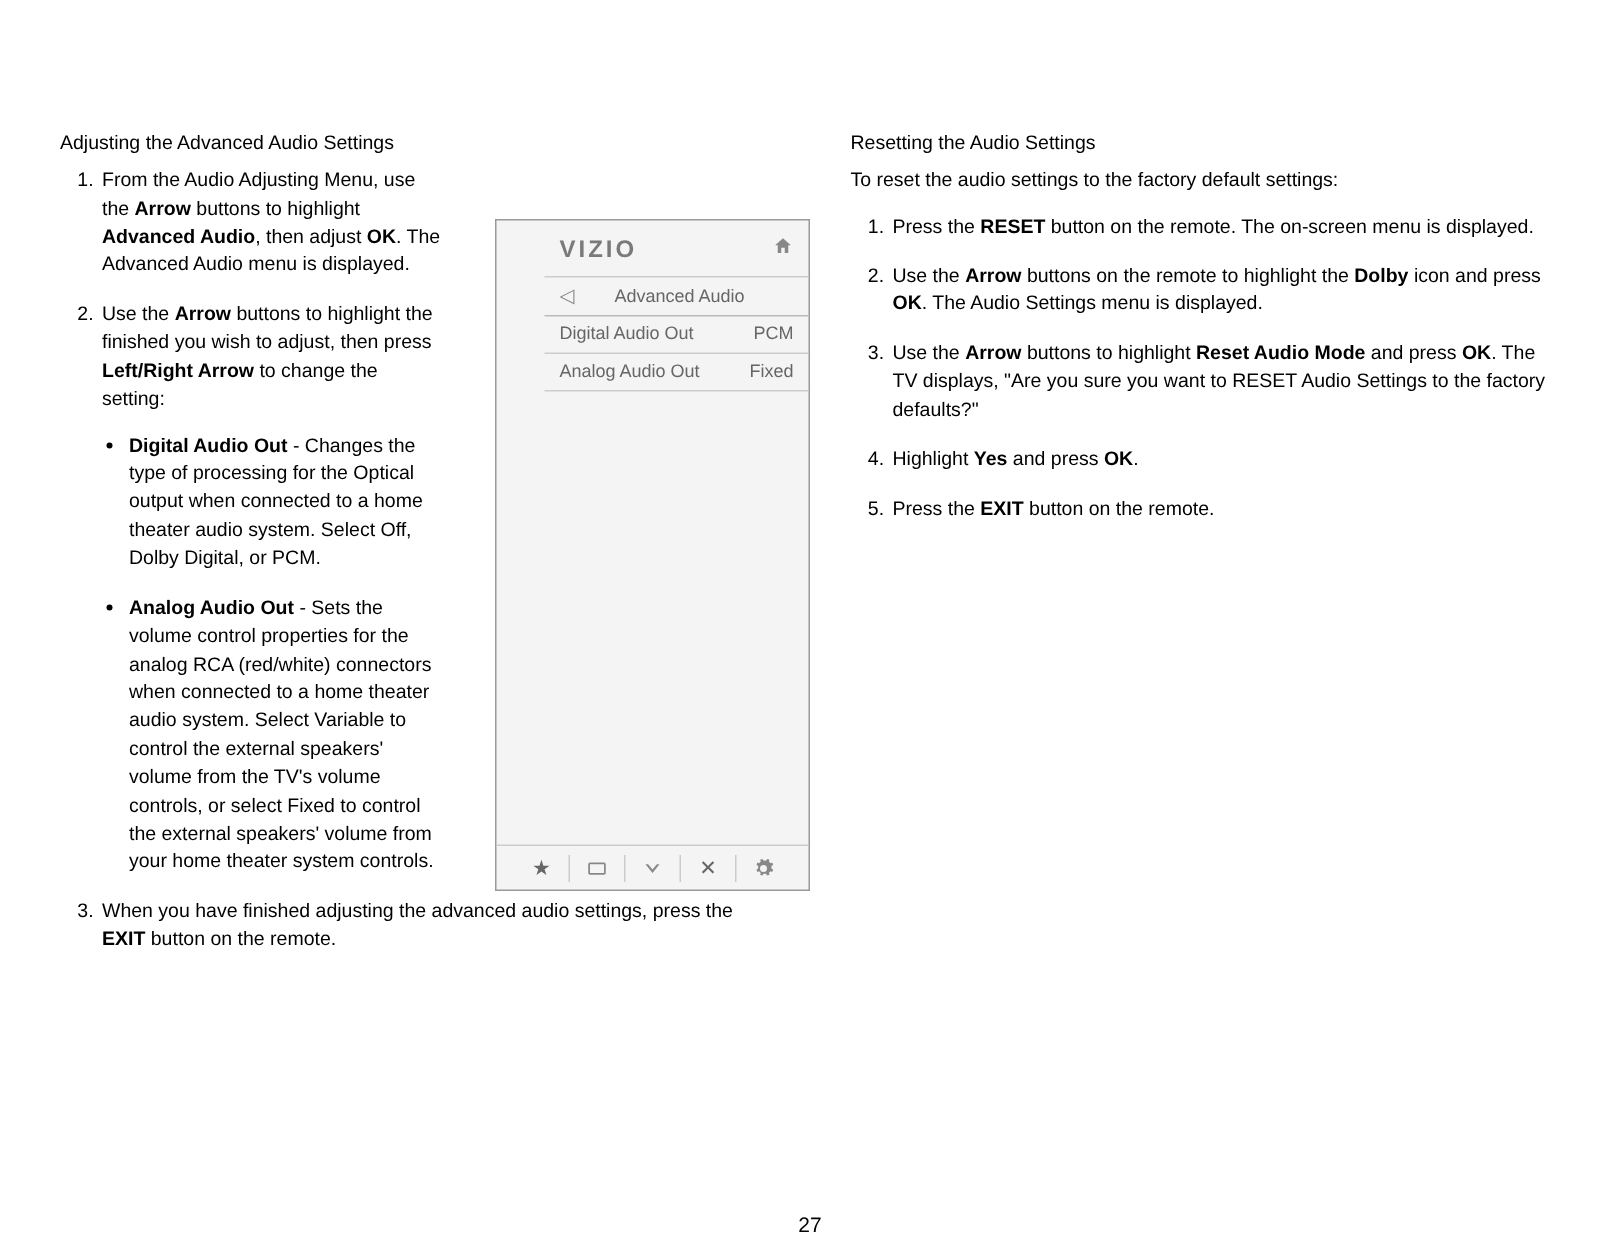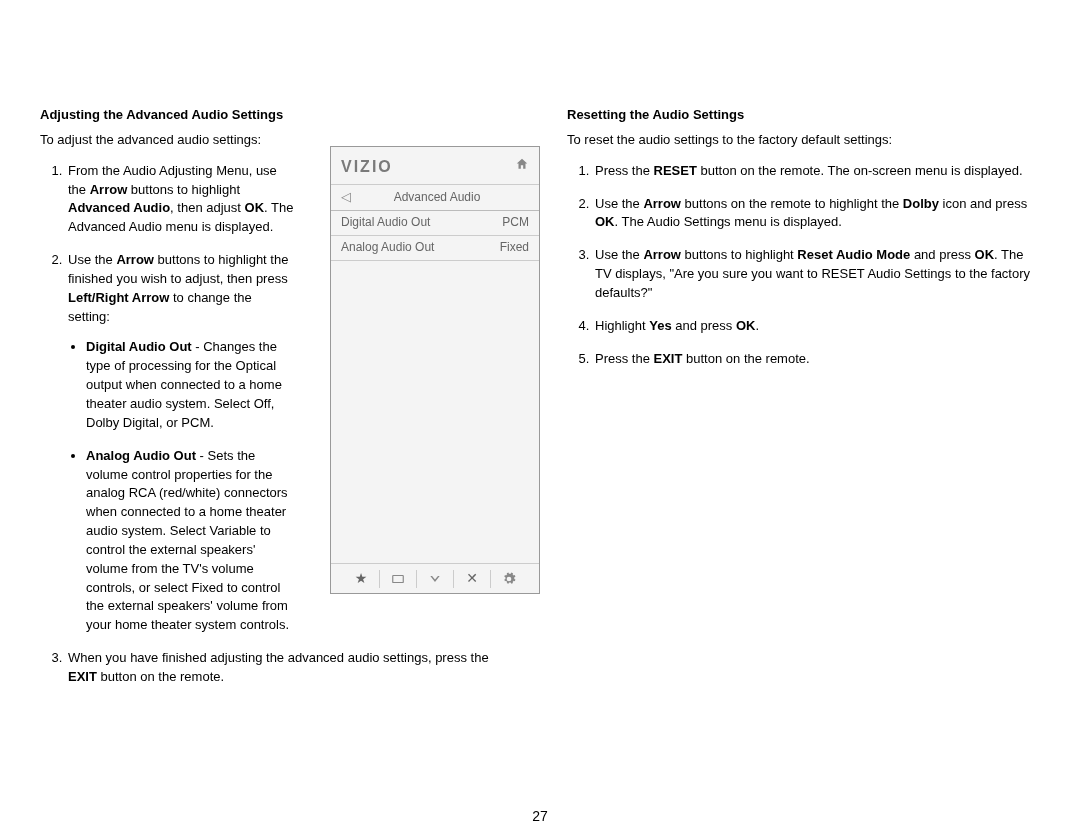--- a/index.html
+++ b/index.html
@@ -16,24 +16,23 @@
     }
     .columns {
       display: flex;
       gap: 54px;
     }
     .col {
       flex: 1;
     }
     .col-left { position: relative; }
     .sect-title {
-      font-weight: bold;
+      font-weight: normal;
       margin-bottom: 6px;
       font-size: 13px;
-      margin-top: 20px;
     }
     .intro { margin-bottom: 12px; }
     ol {
       list-style: decimal;
       padding-left: 26px;
     }
     ol > li {
       margin-bottom: 14px;
       padding-left: 2px;
     }
@@ -60,20 +59,21 @@
       position: absolute;
       top: 60px;
       left: 290px;
       width: 210px;
       height: 448px;
       border: 1px solid #999;
       background: #f4f4f4;
       font-family: Arial, Helvetica, sans-serif;
       font-size: 12px;
       color: #555;
+      padding-left: 32px;
     }
     .vizio-header {
       display: flex;
       align-items: center;
       justify-content: space-between;
       padding: 8px 10px 6px 10px;
       border-bottom: 1px solid #ccc;
     }
     .vizio-logo {
       font-family: Arial, Helvetica, sans-serif;
@@ -140,21 +140,20 @@
     .bbtn svg { width: 14px; height: 14px; fill: #888; }
 
   </style>
 </head>
 <body>
 
 <div class="columns">
 
   <div class="col col-left">
     <div class="sect-title">Adjusting the Advanced Audio Settings</div>
-    <div class="intro">To adjust the advanced audio settings:</div>
 
     <ol>
       <li class="narrow">
         <span>From the Audio Adjusting Menu, use the </span><b>Arrow</b><span> buttons to highlight </span><b>Advanced Audio</b><span>, then adjust </span><b>OK</b><span>. The Advanced Audio menu is displayed.</span>
       </li>
       <li class="narrow">
         <span>Use the </span><b>Arrow</b><span> buttons to highlight the finished you wish to adjust, then press </span><b>Left/Right Arrow</b><span> to change the setting:</span>
         <ul>
           <li><b>Digital Audio Out</b><span> - Changes the type of processing for the Optical output when connected to a home theater audio system. Select Off, Dolby Digital, or PCM.</span></li>
           <li><b>Analog Audio Out</b><span> - Sets the volume control properties for the analog RCA (red/white) connectors when connected to a home theater audio system. Select Variable to control the external speakers' volume from the TV's volume controls, or select Fixed to control the external speakers' volume from your home theater system controls.</span></li>

